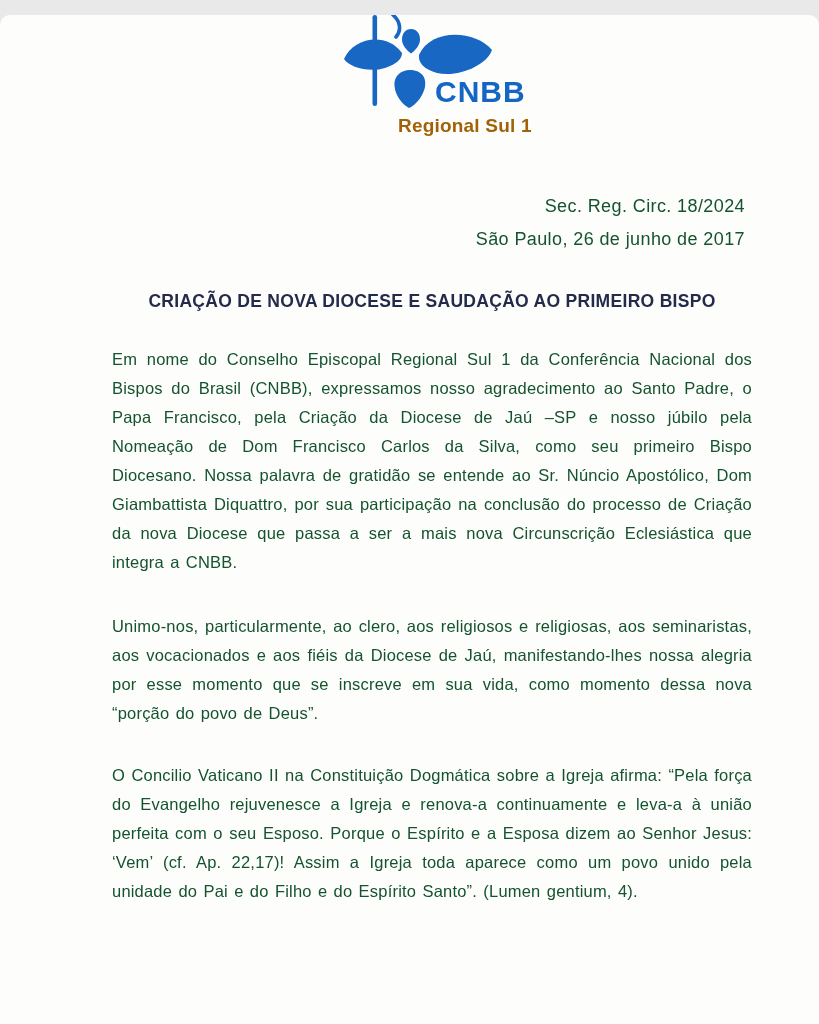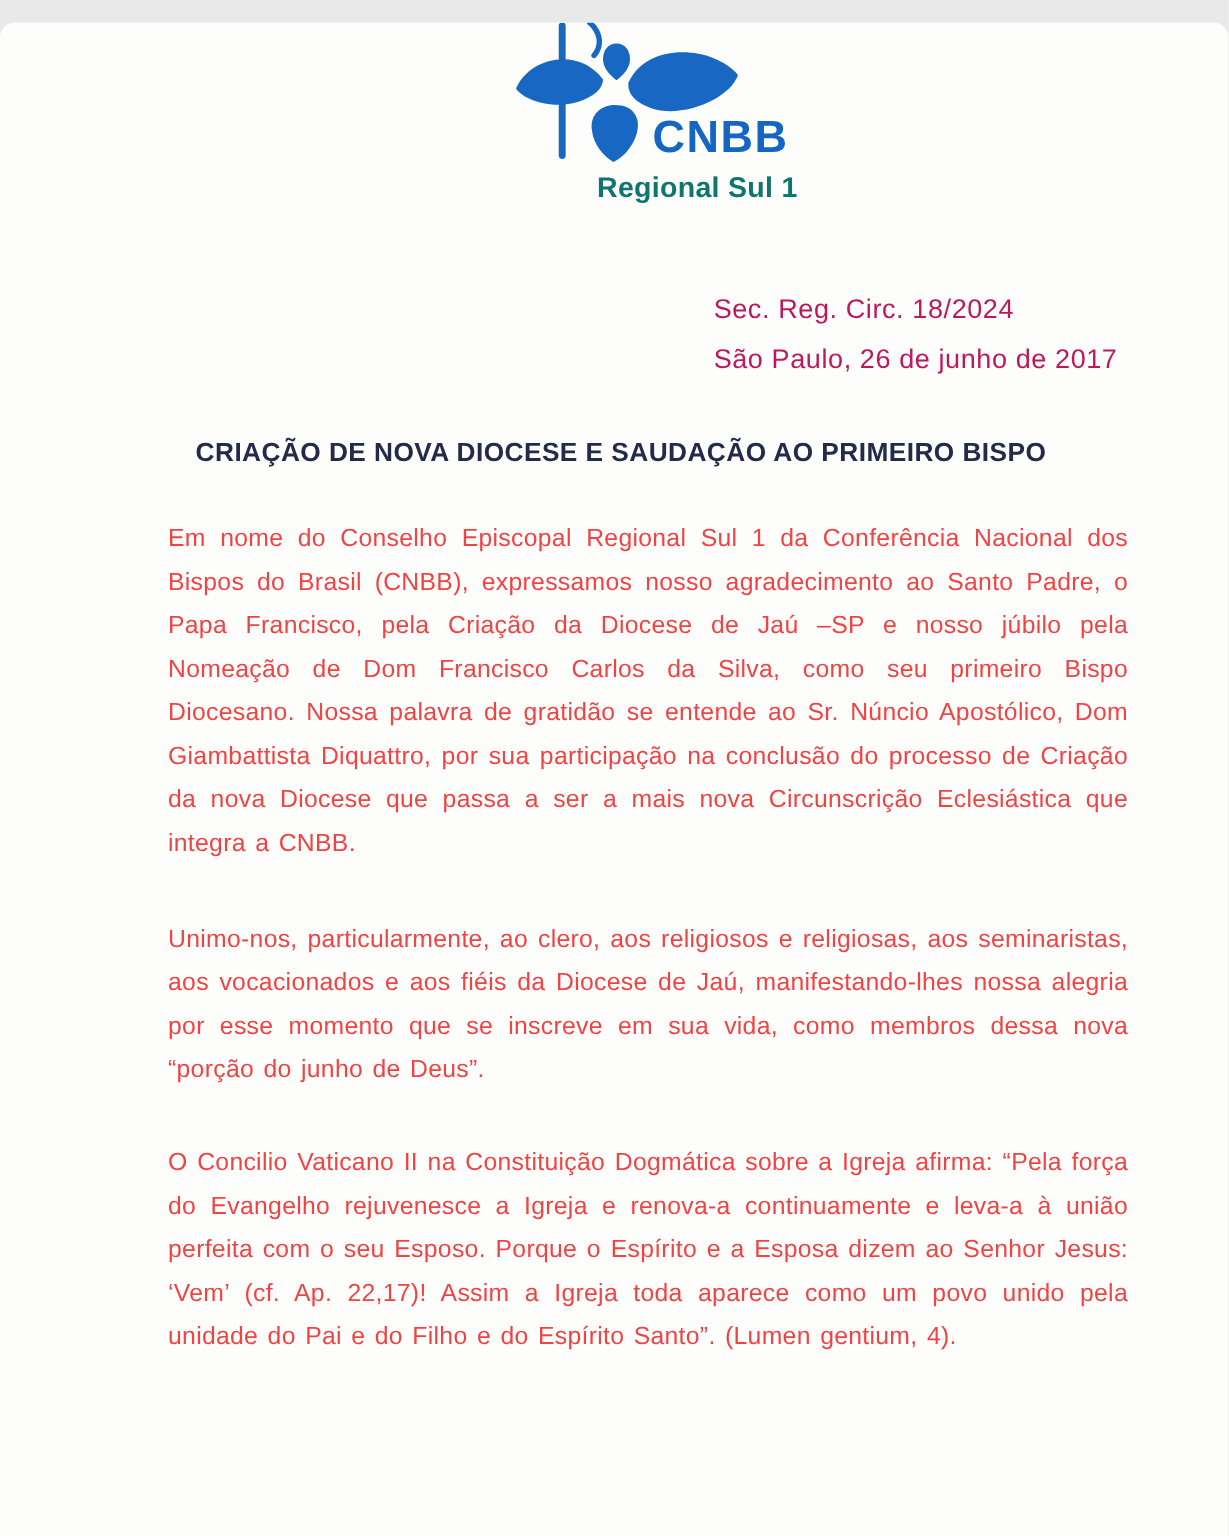--- a/index.html
+++ b/index.html
@@ -17,41 +17,42 @@
   .logo { position:absolute; left:340px; top:0; width:200px; height:132px; }
   .logo svg { position:absolute; left:0; top:0; }
   .logo-cnbb {
     position:absolute; left:95px; top:60px;
     font-size:30px; font-weight:bold; letter-spacing:1px;
     color:#1565c2;
   }
   .logo-region {
     position:absolute; left:58px; top:100px;
     font-size:19px; font-weight:bold; letter-spacing:0.2px;
-    color:#0f766e;
+    color:#a16207;
   }
   
   .ref-block {
     position:absolute; right:74px; top:175px;
+    text-align:right;
     font-size:18px; line-height:33px;
-    color:#be185d; letter-spacing:0.4px;
+    color:#14532d; letter-spacing:0.4px;
   }
   
   .doc-title {
-    position:absolute; left:94px; top:276px; width:640px;
+    position:absolute; left:112px; top:276px; width:640px;
     text-align:center;
     font-size:17.5px; font-weight:bold; letter-spacing:0.3px;
     color:#232a4a;
   }
   
   .para {
     position:absolute; left:112px; width:640px;
     font-size:16.5px; line-height:29px;
     letter-spacing:0.2px; word-spacing:1.5px;
-    color:#ef4444;
+    color:#14532d;
     text-align:justify;
   }
   .para-1 { top:330px; }
   .para-2 { top:597px; }
   .para-3 { top:746px; }
 </style>
 </head>
 <body>
 
 <div class="page">
@@ -82,16 +83,16 @@
   </div>
 
   <div class="ref-block">
     <div>Sec. Reg. Circ. 18/2024</div>
     <div>São Paulo, 26 de junho de 2017</div>
   </div>
 
   <div class="doc-title">CRIAÇÃO DE NOVA DIOCESE E SAUDAÇÃO AO PRIMEIRO BISPO</div>
 
   <p class="para para-1">Em nome do Conselho Episcopal Regional Sul 1 da Conferência Nacional dos Bispos do Brasil (CNBB), expressamos nosso agradecimento ao Santo Padre, o Papa Francisco, pela Criação da Diocese de Jaú –SP e nosso júbilo pela Nomeação de Dom Francisco Carlos da Silva, como seu primeiro Bispo Diocesano. Nossa palavra de gratidão se entende ao Sr. Núncio Apostólico, Dom Giambattista Diquattro, por sua participação na conclusão do processo de Criação da nova Diocese que passa a ser a mais nova Circunscrição Eclesiástica que integra a CNBB.</p>
-  <p class="para para-2">Unimo-nos, particularmente, ao clero, aos religiosos e religiosas, aos seminaristas, aos vocacionados e aos fiéis da Diocese de Jaú, manifestando-lhes nossa alegria por esse momento que se inscreve em sua vida, como membros dessa nova “porção do junho de Deus”.</p>
+  <p class="para para-2">Unimo-nos, particularmente, ao clero, aos religiosos e religiosas, aos seminaristas, aos vocacionados e aos fiéis da Diocese de Jaú, manifestando-lhes nossa alegria por esse momento que se inscreve em sua vida, como momento dessa nova “porção do povo de Deus”.</p>
   <p class="para para-3">O Concilio Vaticano II na Constituição Dogmática sobre a Igreja afirma: “Pela força do Evangelho rejuvenesce a Igreja e renova-a continuamente e leva-a à união perfeita com o seu Esposo. Porque o Espírito e a Esposa dizem ao Senhor Jesus: ‘Vem’ (cf. Ap. 22,17)! Assim a Igreja toda aparece como um povo unido pela unidade do Pai e do Filho e do Espírito Santo”. (Lumen gentium, 4).</p>
 
 </div>
 
 </body></html>

